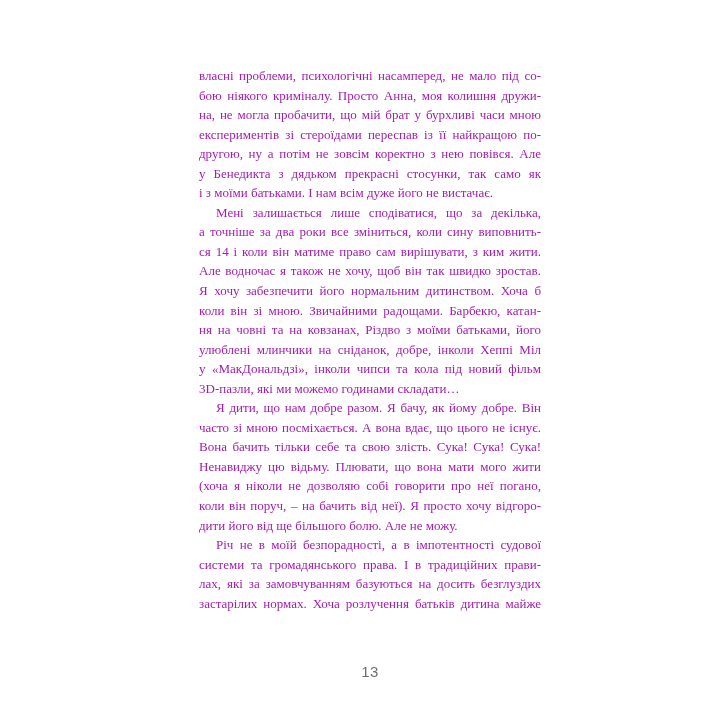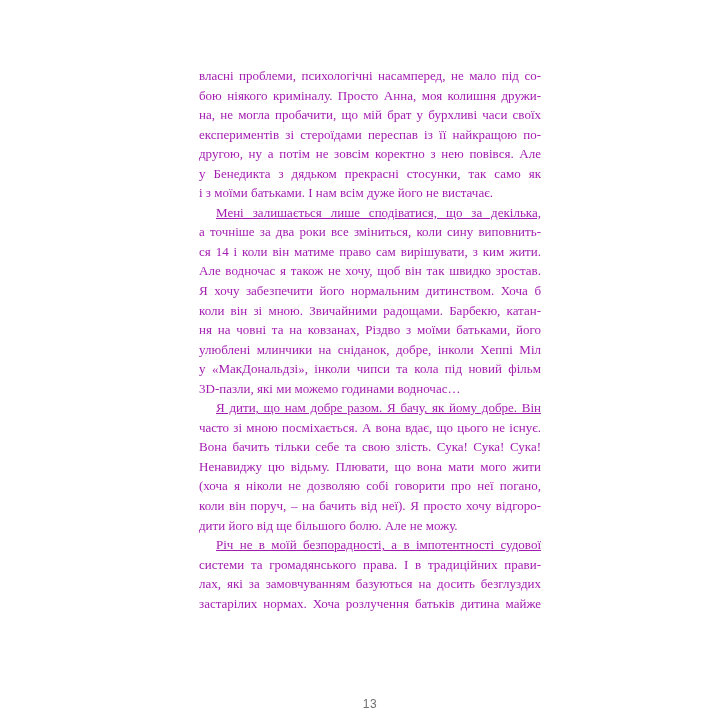--- a/index.html
+++ b/index.html
@@ -33,62 +33,60 @@
     overflow: hidden;
     text-align: justify;
     text-align-last: justify;
   }
   .line.end {
     text-align: center;
     text-align-last: left;
   }
   .line.indent {
     padding-left: 17px;
-    text-decoration: underline;
   }
   .pagenum {
     position: absolute;
     left: 199px;
     top: 663px;
     width: 342px;
     text-align: center;
     font-family: "Liberation Sans", sans-serif;
-    font-size: 12px;
+    font-size: 15px;
     color: #6f6f6f;
     letter-spacing: 0.5px;
-    margin-top: 34px;
   }
 </style>
 </head>
 <body>
 
 <div class="page">
   <div class="textblock">
 
     <div>
       <div class="line">власні проблеми, психологічні насамперед, не мало під со-</div>
       <div class="line">бою ніякого криміналу. Просто Анна, моя колишня дружи-</div>
-      <div class="line">на, не могла пробачити, що мій брат у бурхливі часи своїх</div>
+      <div class="line">на, не могла пробачити, що мій брат у бурхливі часи мною</div>
       <div class="line">експериментів зі стероїдами переспав із її найкращою по-</div>
       <div class="line">другою, ну а потім не зовсім коректно з нею повівся. Але</div>
       <div class="line">у Бенедикта з дядьком прекрасні стосунки, так само як</div>
       <div class="line end">і з моїми батьками. І нам всім дуже його не вистачає.</div>
     </div>
 
     <div>
       <div class="line indent">Мені залишається лише сподіватися, що за декілька,</div>
       <div class="line">а точніше за два роки все зміниться, коли сину виповнить-</div>
       <div class="line">ся 14 і коли він матиме право сам вирішувати, з ким жити.</div>
       <div class="line">Але водночас я також не хочу, щоб він так швидко зростав.</div>
       <div class="line">Я хочу забезпечити його нормальним дитинством. Хоча б</div>
       <div class="line">коли він зі мною. Звичайними радощами. Барбекю, катан-</div>
       <div class="line">ня на човні та на ковзанах, Різдво з моїми батьками, його</div>
       <div class="line">улюблені млинчики на сніданок, добре, інколи Хеппі Міл</div>
       <div class="line">у «МакДональдзі», інколи чипси та кола під новий фільм</div>
-      <div class="line end">3D-пазли, які ми можемо годинами водночас…</div>
+      <div class="line end">3D-пазли, які ми можемо годинами складати…</div>
     </div>
 
     <div>
       <div class="line indent">Я дити, що нам добре разом. Я бачу, як йому добре. Він</div>
       <div class="line">часто зі мною посміхається. А вона вдає, що цього не існує.</div>
       <div class="line">Вона бачить тільки себе та свою злість. Сука! Сука! Сука!</div>
       <div class="line">Ненавиджу цю відьму. Плювати, що вона мати мого жити</div>
       <div class="line">(хоча я ніколи не дозволяю собі говорити про неї погано,</div>
       <div class="line">коли він поруч, – на бачить від неї). Я просто хочу відгоро-</div>
       <div class="line end">дити його від ще більшого болю. Але не можу.</div>

